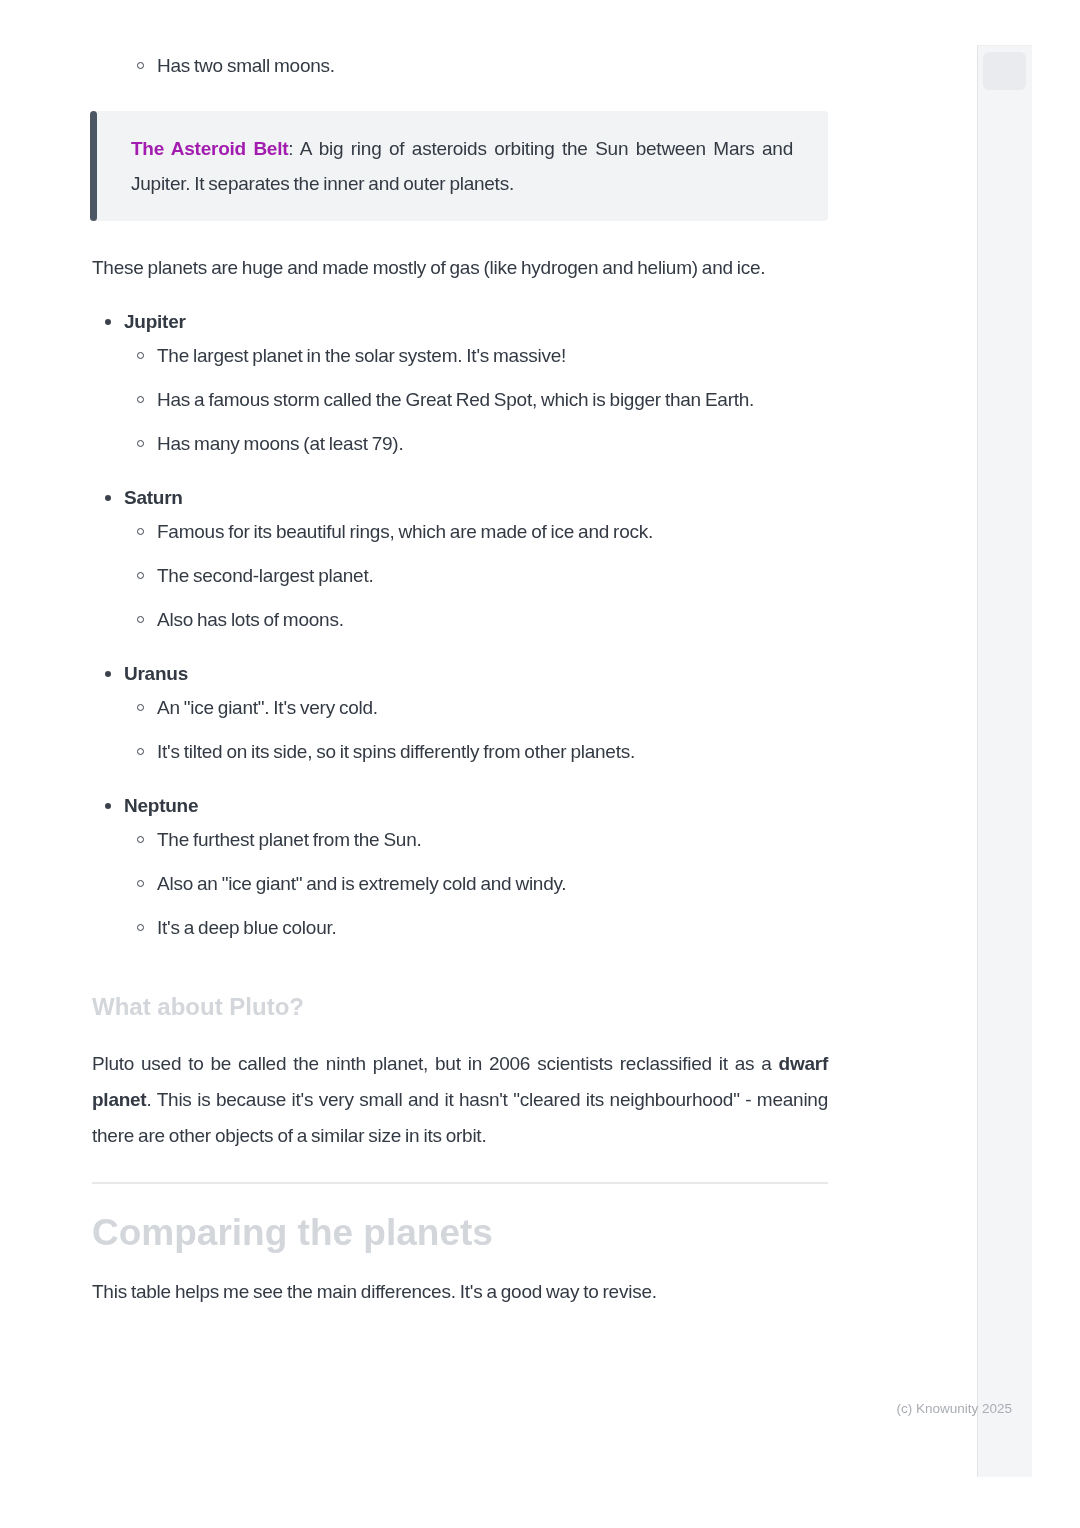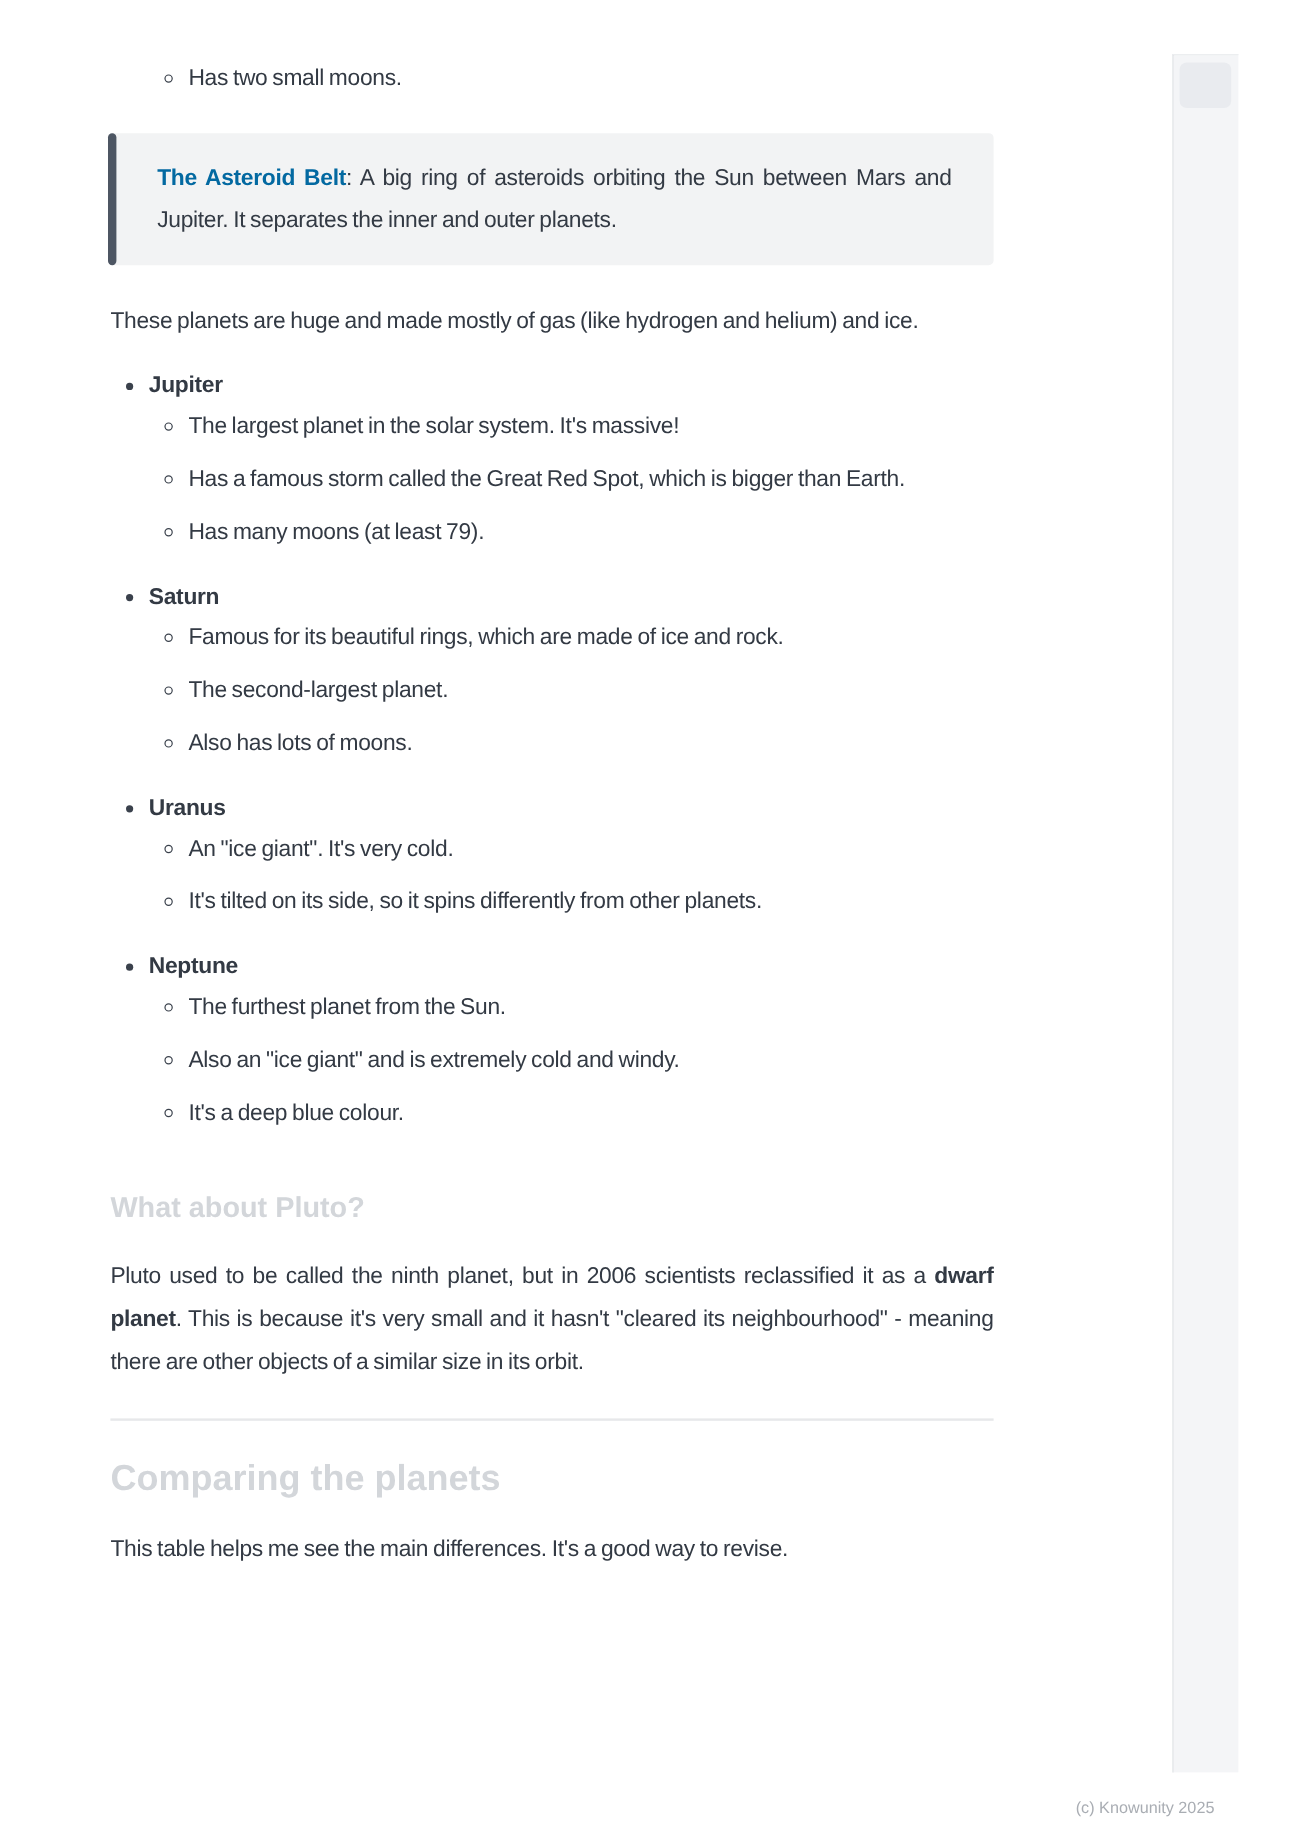--- a/index.html
+++ b/index.html
@@ -73,43 +73,43 @@
     text-align: justify;
   }
   .callout-bar {
     position: absolute;
     left: 0; top: 0; bottom: 0;
     width: 7px;
     background: #4d5663;
     border-radius: 4px;
     display: block;
   }
-  .callout b { color: #0369a1; }
+  .callout b { color: #a21caf; }
 
   h2, h3 { margin: 0; color: #d3d6da; font-weight: bold; letter-spacing: 0; word-spacing: 0; }
   .h-outer    { margin-top: 35px; font-size: 25px; line-height: 30px; }
   .h-pluto    { margin-top: 48px; font-size: 24px; line-height: 29px; }
-  .h-compare  { margin-top: 33px; font-size: 30px; line-height: 32px; }
+  .h-compare  { margin-top: 33px; font-size: 37px; line-height: 32px; }
 
   p { margin: 0; text-align: justify; }
   .p-outer-intro { margin-top: 30px; line-height: 33px; }
   .planets { margin-top: 22px; }
   .p-pluto { margin-top: 25px; line-height: 36px; }
   .p-compare { margin-top: 27px; line-height: 32px; }
 
   .divider {
     margin: 28px 0 0 0;
     border: none;
     height: 2px;
     background: #e7e8ea;
   }
 
   .watermark {
     position: absolute;
-    top: 1498px;
+    top: 1400px;
     right: 68px;
     font-size: 13.5px;
     line-height: 18px;
     color: #a9adb3;
     z-index: 5;
     letter-spacing: 0;
   }
 
   .scroll-track {
     position: absolute;

